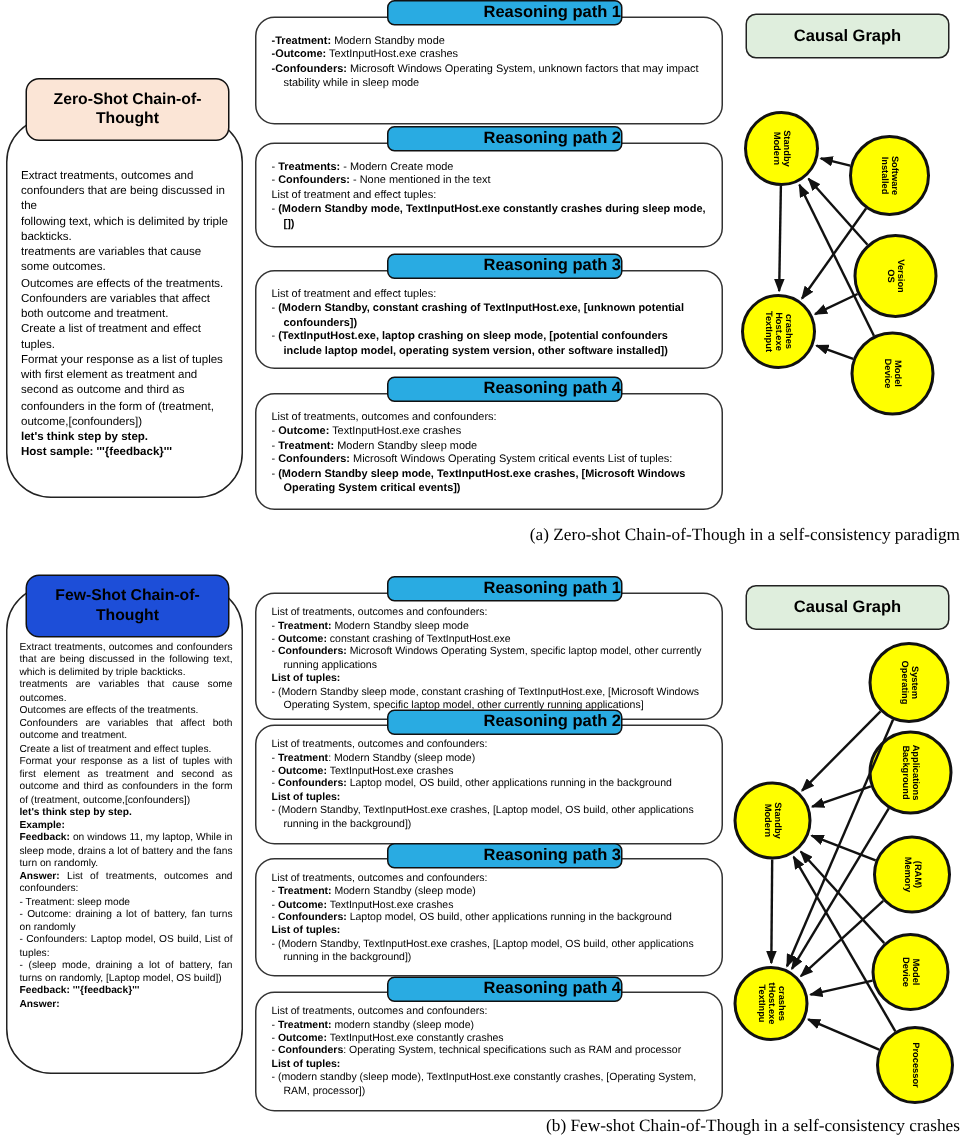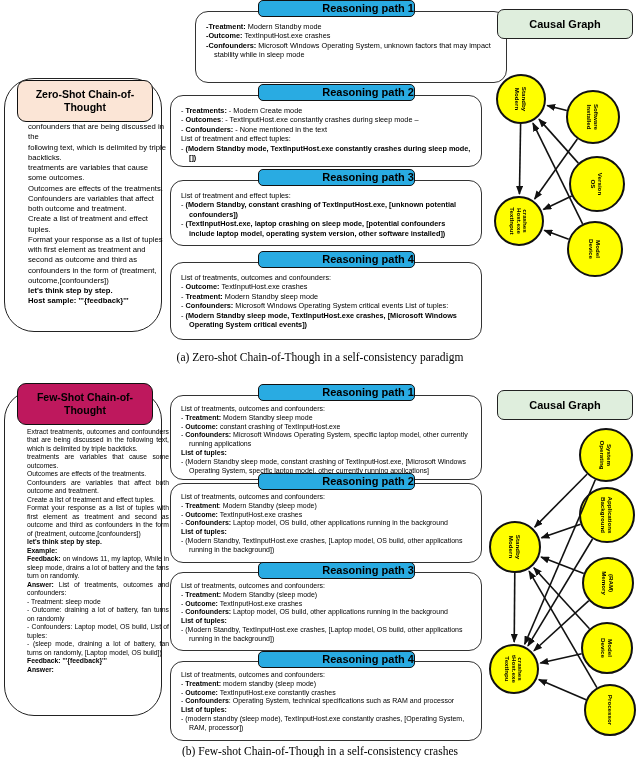--- a/index.html
+++ b/index.html
@@ -6,42 +6,42 @@
   .page{position:relative;width:640px;height:757px;background:#fff;overflow:hidden;
         font-family:"Liberation Sans",sans-serif;color:#000;}
   .sec{position:absolute;left:0;width:640px;}
   #sec-a{top:0;height:380px;}
   #sec-b{top:380px;height:377px;}
 
   .prompt-outer{position:absolute;border:1.2px solid #222;border-radius:30px;background:#fff;z-index:0;}
   .prompt-title{position:absolute;background:#FBE5D6;border:1.8px solid #111;border-radius:9px;
       display:flex;align-items:center;justify-content:center;text-align:center;
       font-weight:bold;font-size:10.5px;line-height:1.25;z-index:2;padding:2px;}
-  .prompt-body{position:absolute;font-size:7.7px;line-height:1.33;z-index:1;margin-left:14px;}
+  .prompt-body{position:absolute;font-size:7.7px;line-height:1.33;z-index:1;}
   #sec-b .prompt-body{font-size:6.8px;line-height:1.25;text-align:justify;}
 
   .paths{position:absolute;left:170px;top:0;width:312px;height:100%;}
   .path-body{position:absolute;left:0;width:290px;background:#fff;border:1px solid #333;
       border-radius:13px;padding:10px 10px 3px 10px;font-size:7.3px;line-height:1.3;z-index:1;}
   #sec-b .path-body{font-size:7px;line-height:1.26;padding-top:9px;}
   .path-head{position:absolute;left:88px;width:155px;height:15px;border:1.8px solid #111;
       border-radius:5px;text-align:right;font-weight:bold;font-size:11px;line-height:15px;z-index:2;}
   .ln{padding-left:8px;text-indent:-8px;}
   .b{font-weight:bold;}
 
   .cg-title{position:absolute;border:1.5px solid #222;border-radius:7px;
       display:flex;align-items:center;justify-content:center;font-weight:bold;font-size:11px;z-index:2;}
   .graph{position:absolute;z-index:1;}
 
-  .caption{position:absolute;left:0;width:640px;text-align:center;
+  .caption{position:absolute;left:0;width:640px;text-align:right;
       font-family:"Liberation Serif",serif;font-size:11.5px;}
 
   
   #sec-a .prompt-outer{left:4px;top:78px;width:156px;height:252px;}
-  #sec-a .prompt-title{left:17px;top:80px;width:130px;height:36px;}
+  #sec-a .prompt-title{left:17px;top:52px;width:130px;height:36px;}
   #sec-a .prompt-body{left:14px;top:112px;width:140px;}
   #sec-a .cg-title{left:497px;top:9px;width:134px;height:28px;}
   #sec-a .graph{left:478px;top:48px;}
   #sec-a .caption{top:351px;}
 
   
   #sec-b .prompt-outer{left:4px;top:10px;width:156px;height:324px;}
   #sec-b .prompt-title{left:17px;top:3px;width:130px;height:36px;}
   #sec-b .prompt-body{left:13px;top:48px;width:142px;}
   #sec-b .cg-title{left:497px;top:10px;width:134px;height:28px;}
@@ -61,29 +61,28 @@
         <div class="pln"><span>following text, which is delimited by triple backticks.</span></div>
         <div class="pln"><span>treatments are variables that cause some outcomes.</span></div>
         <div class="pln"><span>Outcomes are effects of the treatments.</span></div>
         <div class="pln"><span>Confounders are variables that affect both outcome and treatment.</span></div>
         <div class="pln"><span>Create a list of treatment and effect tuples.</span></div>
         <div class="pln"><span>Format your response as a list of tuples with first element as treatment and second as outcome and third as confounders in the form of (treatment, outcome,[confounders])</span></div>
         <div class="pln"><span class="b">let's think step by step.</span></div>
         <div class="pln"><span class="b">Host sample: '''{feedback}'''</span></div>
       </div>
     <div class="paths">
-        <div class="path-body" style="top: 11px; min-height: 57px; margin-left: 25px;">
+        <div class="path-body" style="top: 11px; min-height: 57px;">
           <div class="ln"><span class="b">-Treatment:</span><span> Modern Standby mode</span></div>
           <div class="ln"><span class="b">-Outcome:</span><span> TextInputHost.exe crashes</span></div>
           <div class="ln"><span class="b">-Confounders:</span><span> Microsoft Windows Operating System, unknown factors that may impact stability while in sleep mode</span></div>
         </div>
         <div class="path-head" style="top: 0px; background: rgb(41, 171, 226);">Reasoning path 1</div>
         <div class="path-body" style="top: 95px; min-height: 55px;">
           <div class="ln"><span>- </span><span class="b">Treatments:</span><span> - Modern Create mode</span></div>
-          <div class="ln"><span>- </span><span class="b">Outcomes</span><span>: - TextInputHost.exe constantly crashes during sleep mode –</span></div>
           <div class="ln"><span>- </span><span class="b">Confounders:</span><span> - None mentioned in the text</span></div>
           <div class="ln"><span>List of treatment and effect tuples:</span></div>
           <div class="ln"><span>- </span><span class="b">(Modern Standby mode, TextInputHost.exe constantly crashes during sleep mode, [])</span></div>
         </div>
         <div class="path-head" style="top: 84px; background: rgb(41, 171, 226);">Reasoning path 2</div>
         <div class="path-body" style="top: 180px; min-height: 51px;">
           <div class="ln"><span>List of treatment and effect tuples:</span></div>
           <div class="ln"><span>- </span><span class="b">(Modern Standby, constant crashing of TextInputHost.exe, [unknown potential confounders])</span></div>
           <div class="ln"><span>- </span><span class="b">(TextInputHost.exe, laptop crashing on sleep mode, [potential confounders include laptop model, operating system version, other software installed])</span></div>
         </div>
@@ -126,21 +125,21 @@
         <text x="41" y="173" text-anchor="middle" dominant-baseline="central" font-size="6.2" font-weight="bold" font-family="&quot;Liberation Sans&quot;, sans-serif" fill="#000" transform="rotate(90 41 173)">Host.exe</text>
         <text x="47.6" y="173" text-anchor="middle" dominant-baseline="central" font-size="6.2" font-weight="bold" font-family="&quot;Liberation Sans&quot;, sans-serif" fill="#000" transform="rotate(90 47.6 173)">crashes</text>
         <text x="113.7" y="201" text-anchor="middle" dominant-baseline="central" font-size="6.2" font-weight="bold" font-family="&quot;Liberation Sans&quot;, sans-serif" fill="#000" transform="rotate(90 113.7 201)">Device</text>
         <text x="120.3" y="201" text-anchor="middle" dominant-baseline="central" font-size="6.2" font-weight="bold" font-family="&quot;Liberation Sans&quot;, sans-serif" fill="#000" transform="rotate(90 120.3 201)">Model</text>
       </svg>
     <div class="caption">(a)  Zero-shot Chain-of-Though in a self-consistency paradigm</div>
   </section>
 
   <section class="sec" id="sec-b">
     <div class="prompt-outer"></div>
-    <div class="prompt-title" style="background: #be185d;">Few-Shot Chain-of-Thought</div>
+    <div class="prompt-title" style="background: #1d4ed8;">Few-Shot Chain-of-Thought</div>
     <div class="prompt-body">
         <div class="pln"><span>Extract treatments, outcomes and confounders that are being discussed in the following text, which is delimited by triple backticks.</span></div>
         <div class="pln"><span>treatments are variables that cause some outcomes.</span></div>
         <div class="pln"><span>Outcomes are effects of the treatments.</span></div>
         <div class="pln"><span>Confounders are variables that affect both outcome and treatment.</span></div>
         <div class="pln"><span>Create a list of treatment and effect tuples.</span></div>
         <div class="pln"><span>Format your response as a list of tuples with first element as treatment and second as outcome and third as confounders in the form of (treatment, outcome,[confounders])</span></div>
         <div class="pln"><span class="b">let's think step by step.</span></div>
         <div class="pln"><span class="b">Example:</span></div>
         <div class="pln"><span class="b">Feedback:</span><span> on windows 11, my laptop, While in sleep mode, drains a lot of battery and the fans turn on randomly.</span></div>

